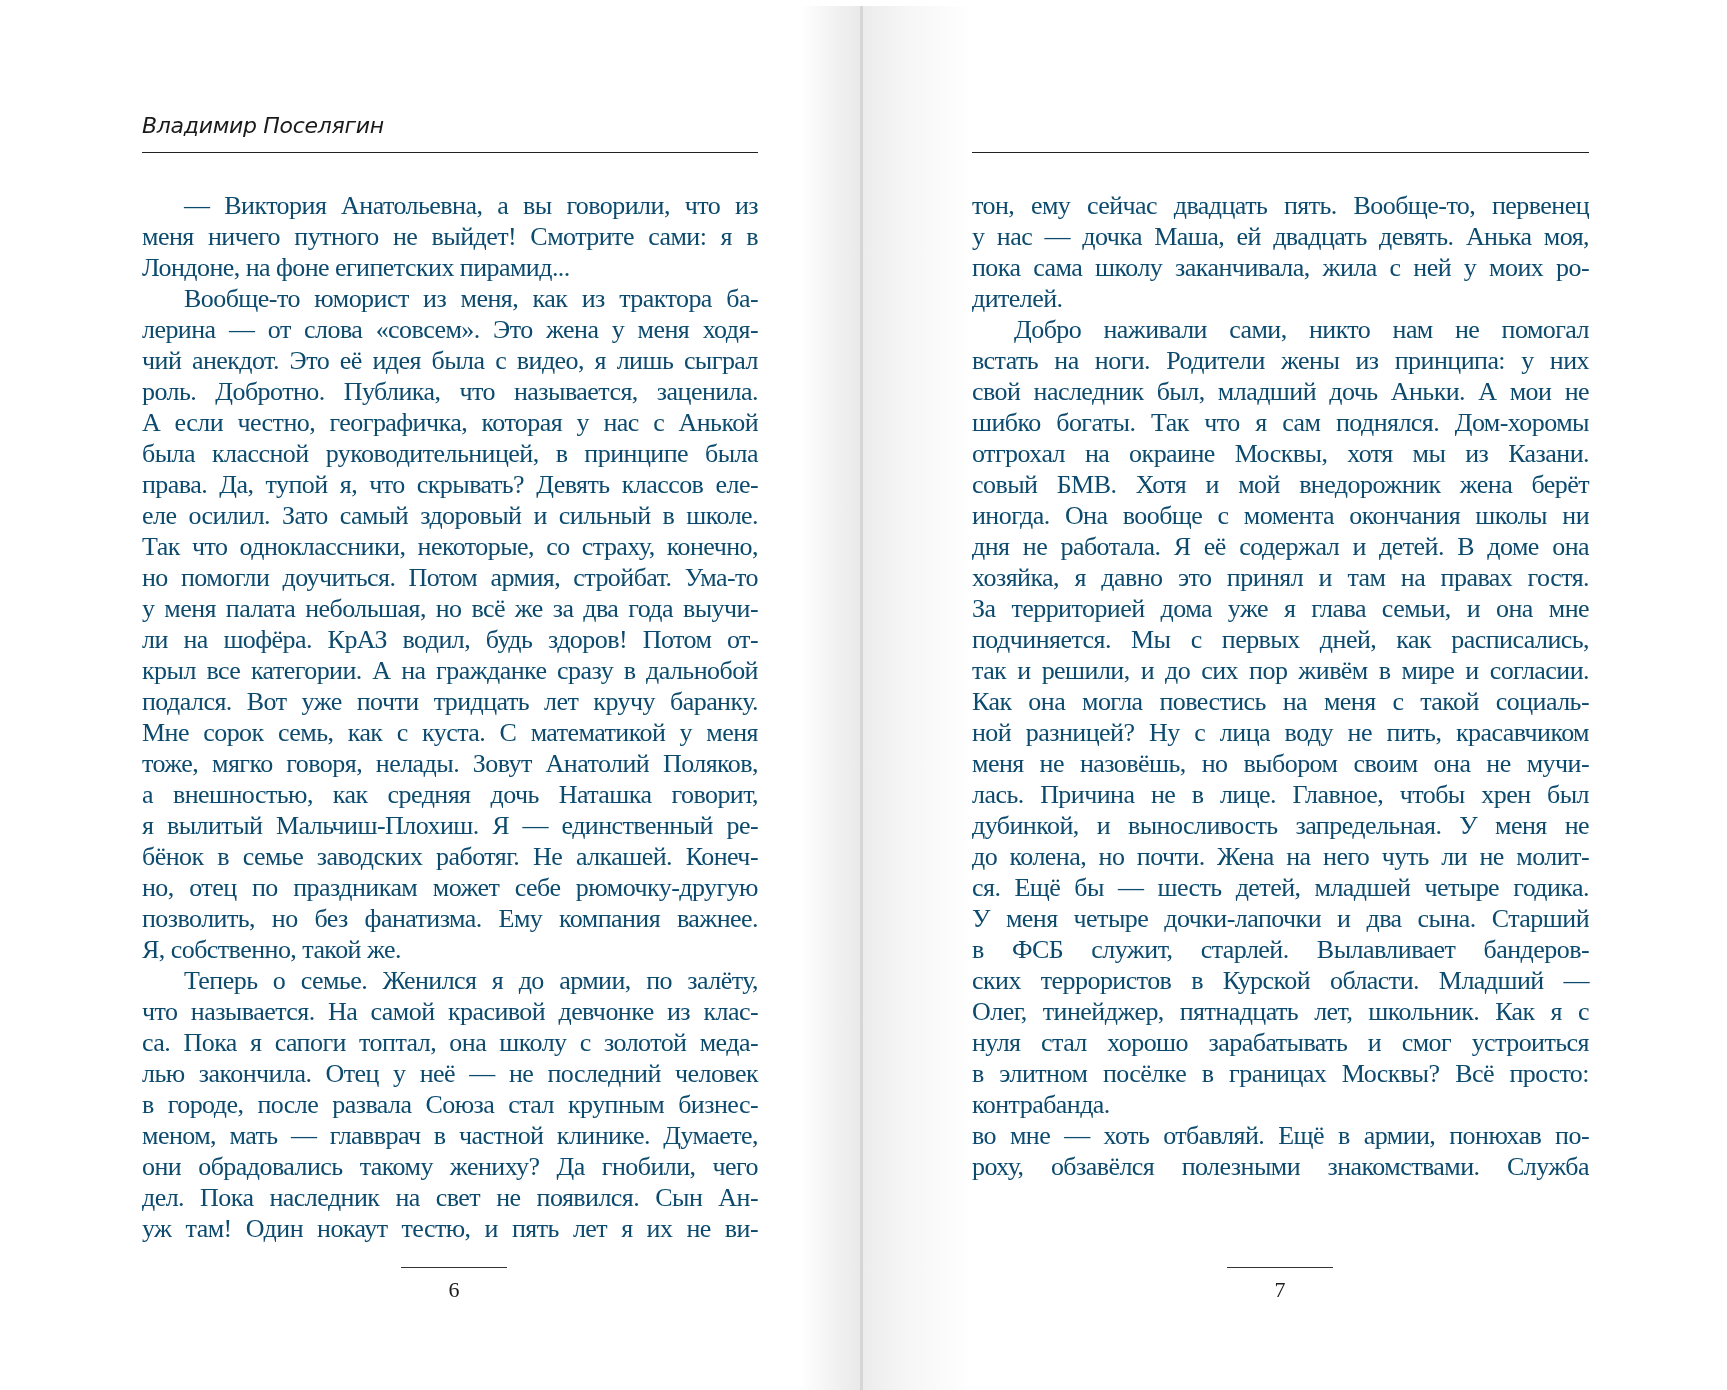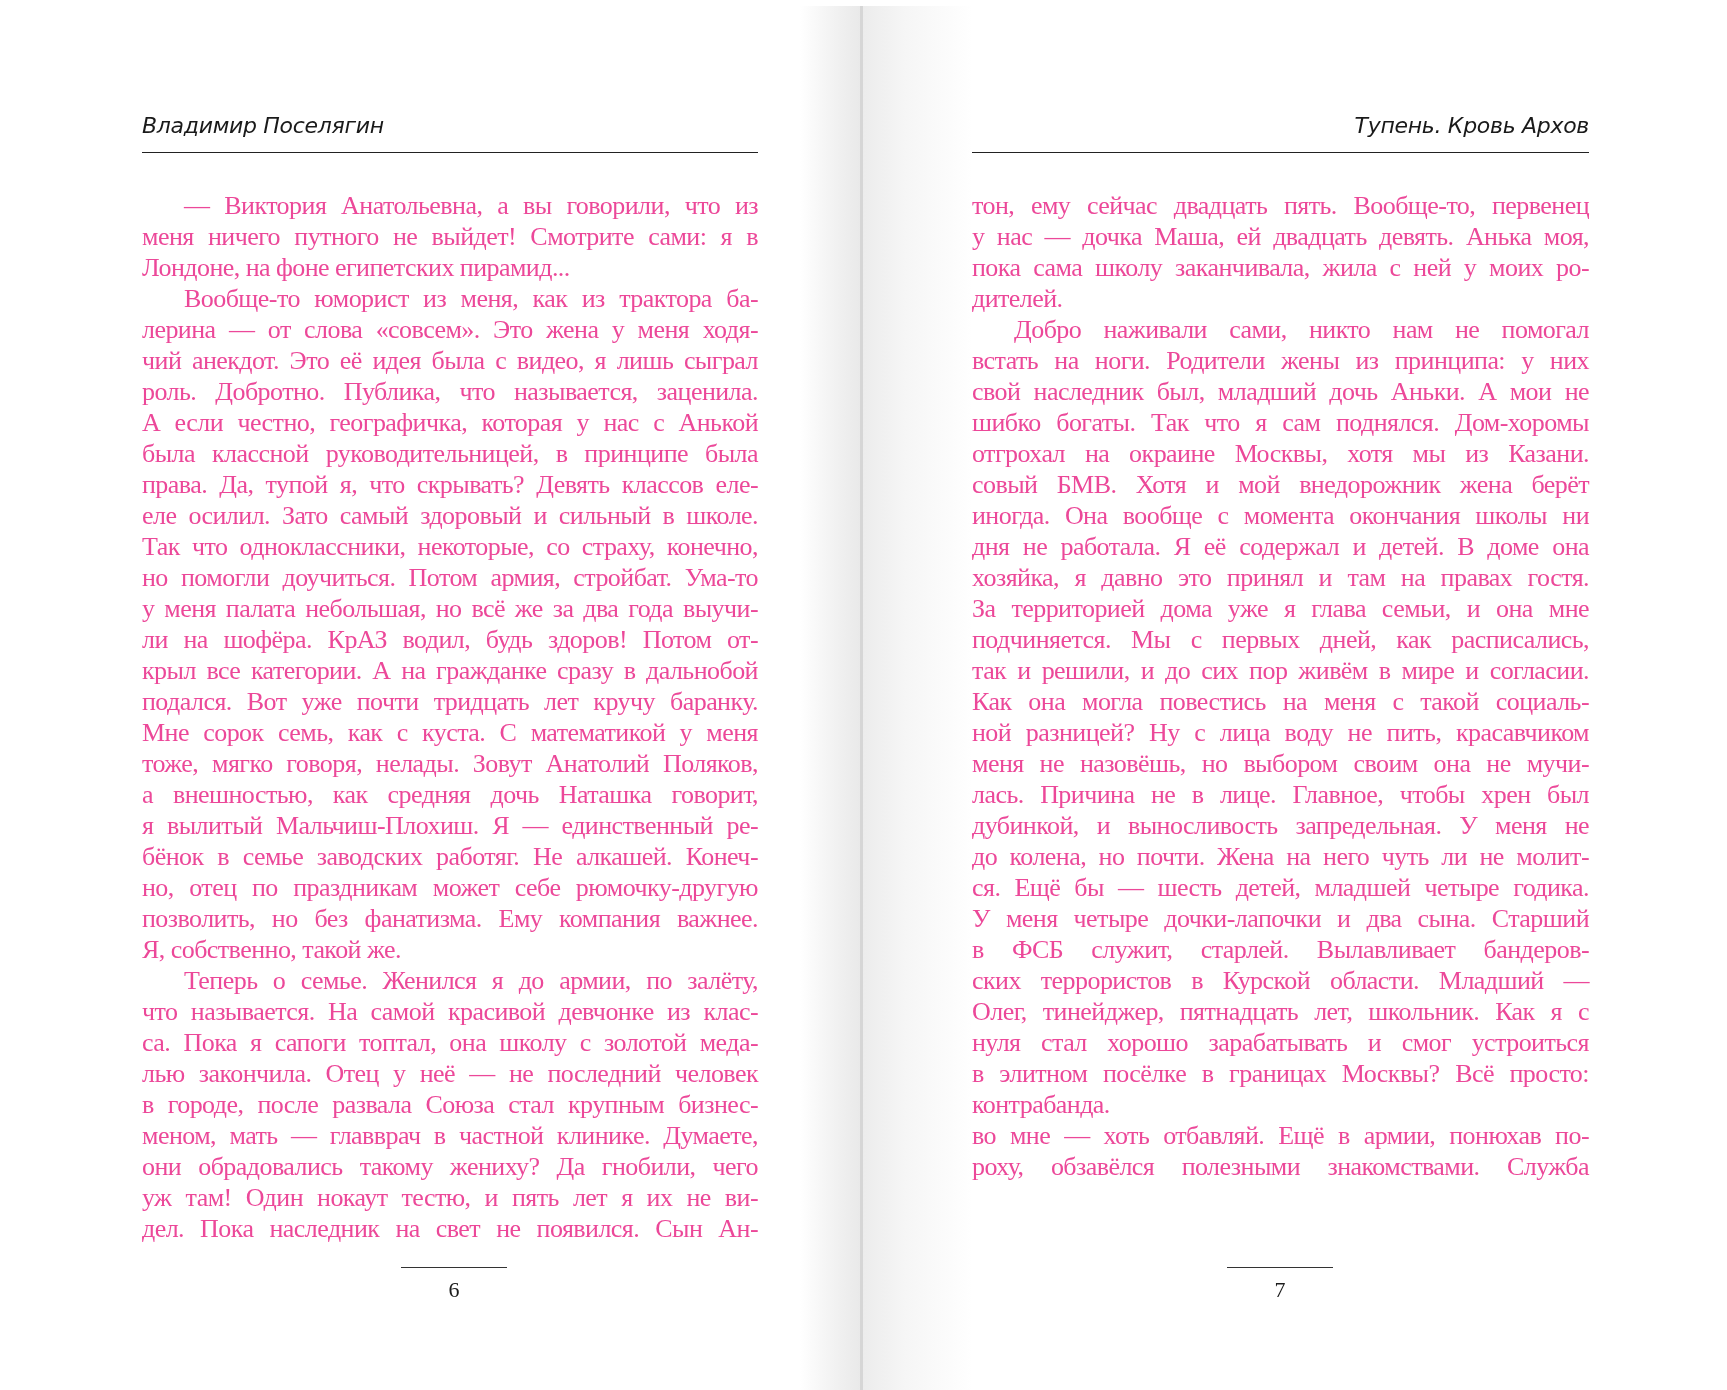--- a/index.html
+++ b/index.html
@@ -76,21 +76,21 @@
     border-top: 1.6px solid #222;
   }
   .body-text {
     position: absolute;
     top: 184px;
     left: 0;
     right: 0;
     font-family: "Liberation Serif", serif;
     font-size: 26px;
     line-height: 31px;
-    color: #ec4899;
+    color: #0c4a6e;
   }
   .line {
     display: block;
     height: 31px;
     white-space: nowrap;
     text-align: justify;
     text-align-last: justify;
     letter-spacing: -0.55px;
   }
   .line.last {
@@ -157,29 +157,28 @@
         <span class="line">но, отец по праздникам может себе рюмочку-другую</span>
         <span class="line">позволить, но без фанатизма. Ему компания важнее.</span>
         <span class="line last">Я, собственно, такой же.</span>
         <span class="line indent">Теперь о семье. Женился я до армии, по залёту,</span>
         <span class="line">что называется. На самой красивой девчонке из клас-</span>
         <span class="line">са. Пока я сапоги топтал, она школу с золотой меда-</span>
         <span class="line">лью закончила. Отец у неё — не последний человек</span>
         <span class="line">в городе, после развала Союза стал крупным бизнес-</span>
         <span class="line">меном, мать — главврач в частной клинике. Думаете,</span>
         <span class="line">они обрадовались такому жениху? Да гнобили, чего</span>
+        <span class="line">дел. Пока наследник на свет не появился. Сын Ан-</span>
         <span class="line">уж там! Один нокаут тестю, и пять лет я их не ви-</span>
-        <span class="line">дел. Пока наследник на свет не появился. Сын Ан-</span>
       </div>
     <div class="foot-rule"></div>
     <div class="folio">6</div>
   </div>
 
   <div class="page right">
-    <div class="running-head">Тупень. Кровь Архов</div>
     <div class="head-rule"></div>
     <div class="body-text">
         <span class="line">тон, ему сейчас двадцать пять. Вообще-то, первенец</span>
         <span class="line">у нас — дочка Маша, ей двадцать девять. Анька моя,</span>
         <span class="line">пока сама школу заканчивала, жила с ней у моих ро-</span>
         <span class="line last">дителей.</span>
         <span class="line indent">Добро наживали сами, никто нам не помогал</span>
         <span class="line">встать на ноги. Родители жены из принципа: у них</span>
         <span class="line">свой наследник был, младший дочь Аньки. А мои не</span>
         <span class="line">шибко богаты. Так что я сам поднялся. Дом-хоромы</span>

